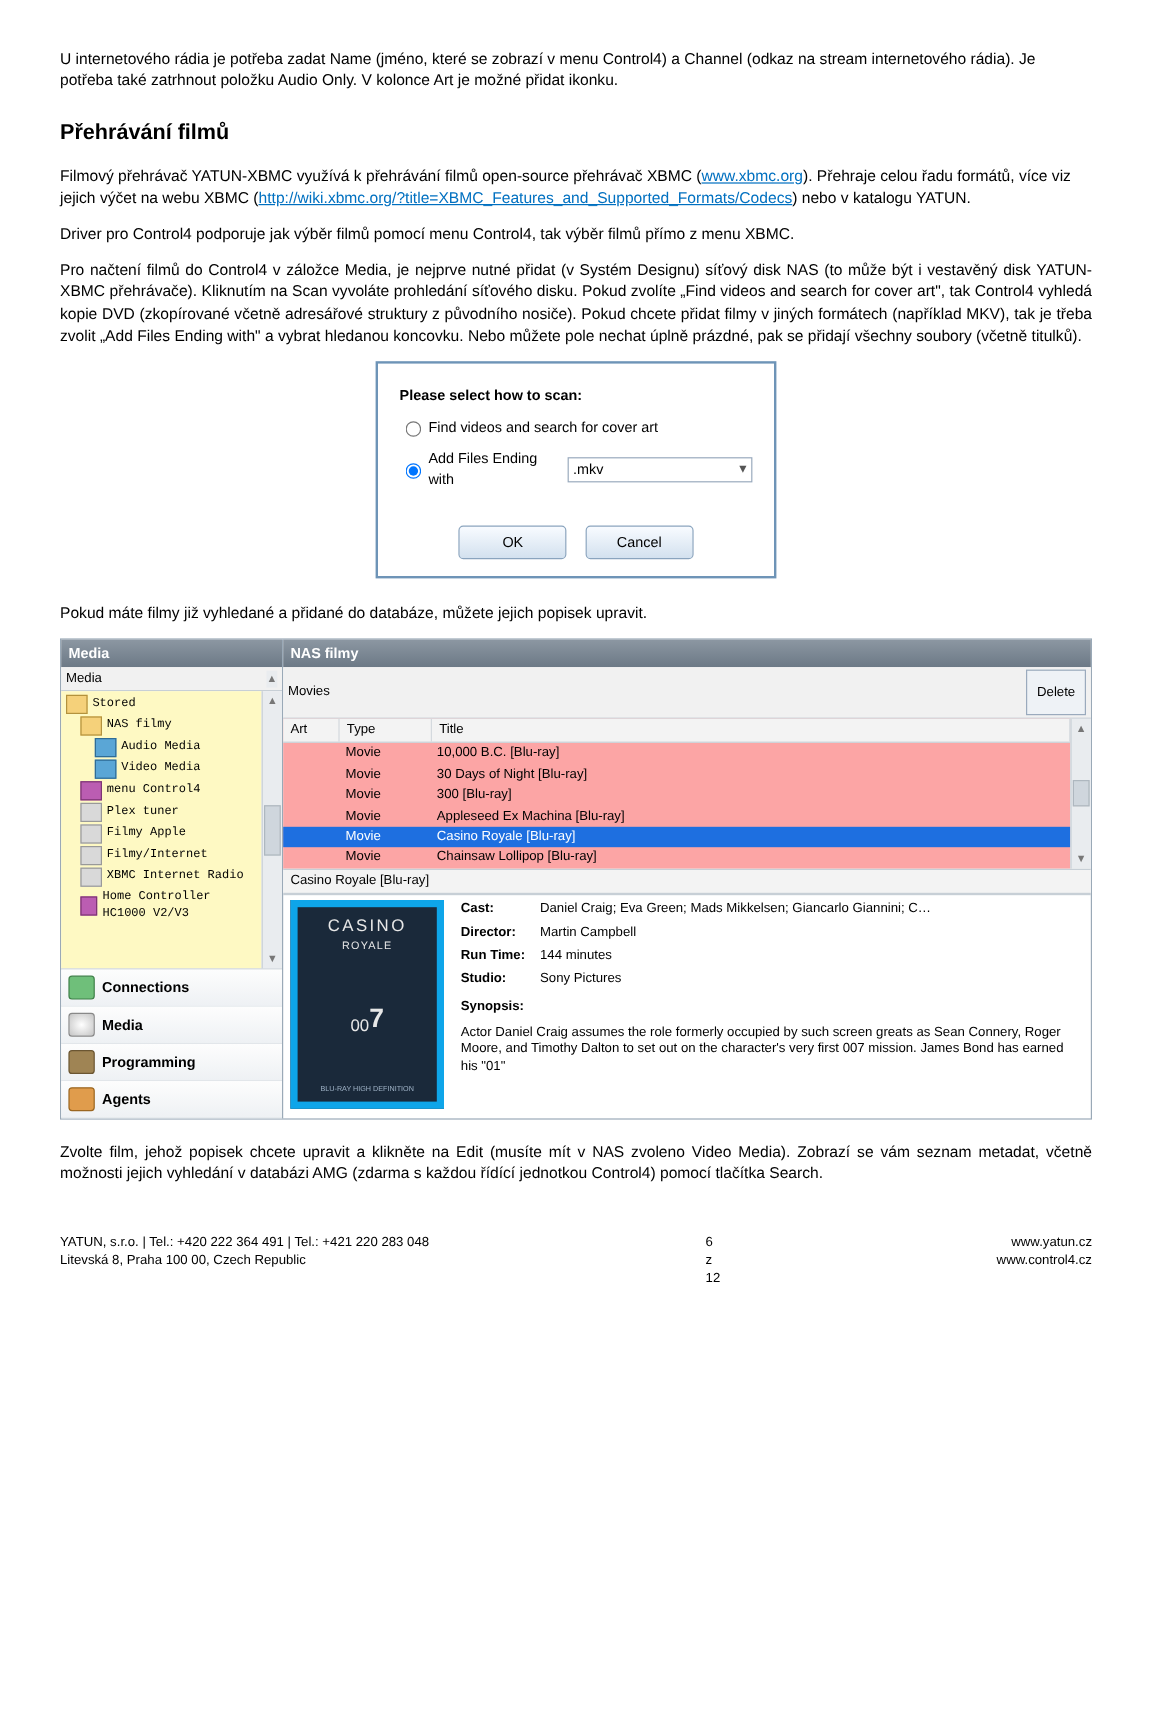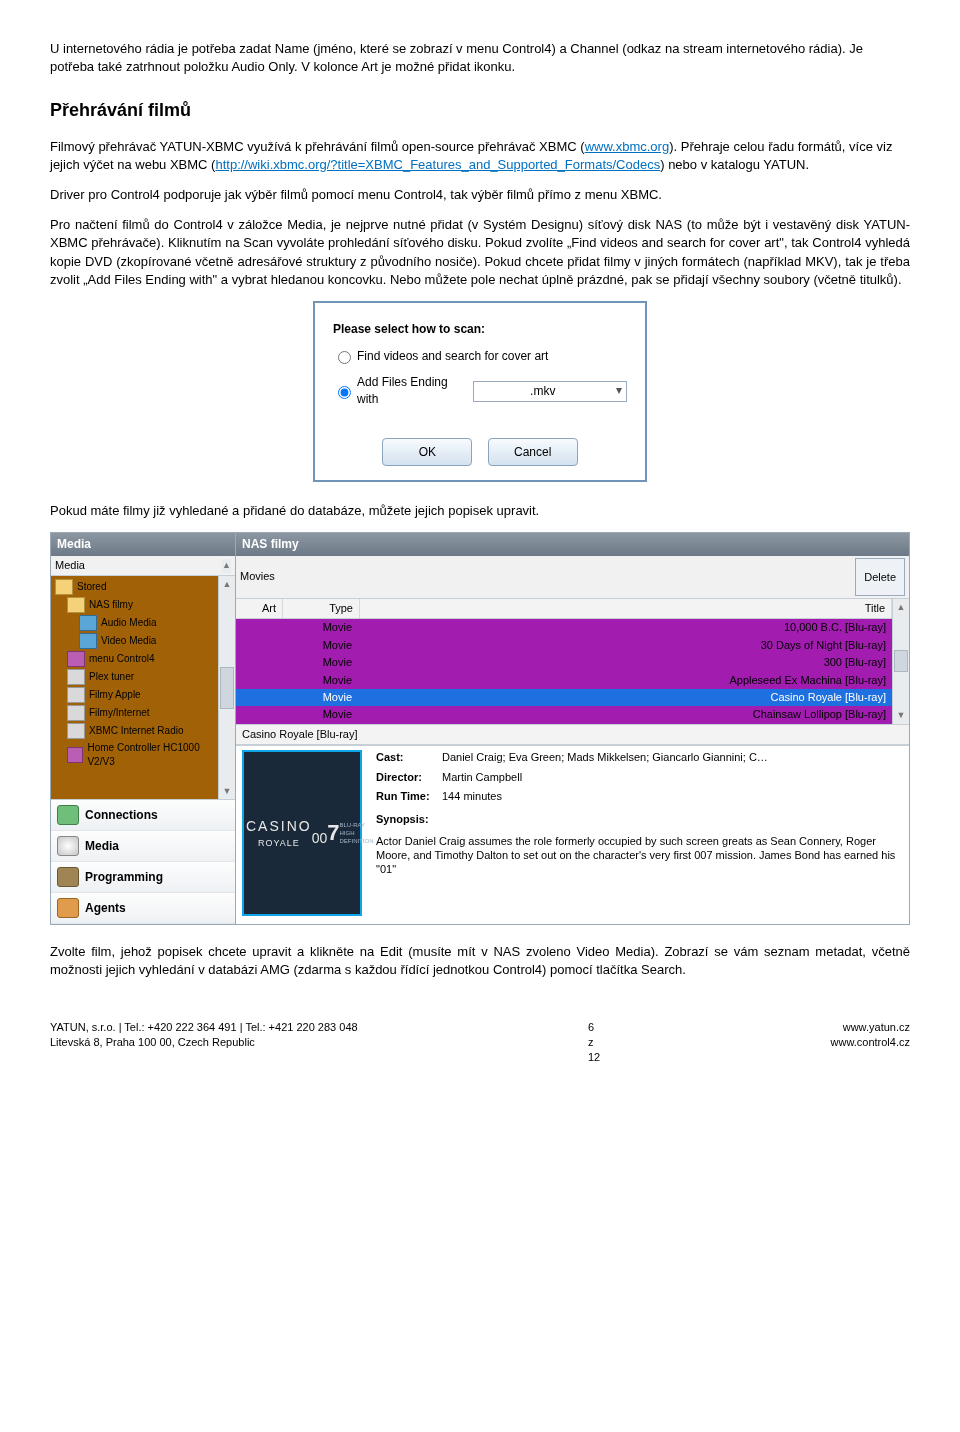--- a/index.html
+++ b/index.html
@@ -50,21 +50,20 @@
   .dialog .body { padding: 18px 18px 8px 18px; }
   .dialog .radio-row { margin: 10px 0; display: flex; align-items: center; }
   .dialog .radio-row input[type=radio] { margin-right: 6px; }
   .dialog .combo {
     margin-left: 8px;
     border: 1px solid #9aaabd;
     background: #fff;
     width: 140px;
     padding: 1px 18px 1px 4px;
     position: relative;
-    text-align: center;
   }
   .dialog .combo::after {
     content: "▾";
     position: absolute; right: 4px; top: 0; color: #555;
   }
   .dialog .btns {
     padding: 12px 14px 14px 14px;
     text-align: center;
   }
   .dialog button.dlg {
@@ -100,36 +99,35 @@
     display: flex;
     justify-content: space-between;
     align-items: center;
   }
   .btn-delete {
     border: 1px solid #9aaabd;
     background: #eef2f6;
     padding: 12px 8px;
     font-size: 11px;
   }
-  .tree-body { padding: 2px 2px 2px 4px; background: #a16207; }
+  .tree-body { padding: 2px 2px 2px 4px; background: #fef9c3; font-family: Liberation Mono, monospace; }
   .tree-body .item { display: flex; align-items: center; padding: 1px 0; }
   .tree-body .item .ico { width: 16px; height: 14px; margin-right: 4px; display: inline-block; }
   .ico-folder { background: #f5d17a; border: 1px solid #b3923d; }
   .ico-blue   { background: #5aa6d6; border: 1px solid #2f6c96; }
   .ico-gear   { background: #bb5db2; border: 1px solid #7d3573; }
   .ico-file   { background: #d9d9d9; border: 1px solid #999; }
   .ico-cd     { background: radial-gradient(#fff, #c4c4c4); border: 1px solid #888; border-radius: 50%; }
   .ico-agent  { background: #e09c4c; border: 1px solid #9b6620; }
   .ico-prog   { background: #9f8454; border: 1px solid #6b5632; }
   .ico-sd     { background: #94b6d9; border: 1px solid #5b7da0; }
   .tree-body .sp { font-size: 10px; }
 
   .grid {
-    background: #a21caf;
-    text-align: right;
+    background: #fca5a5;
   }
   .grid .ghead {
     display: flex;
     background: #f3f3f3;
     border-bottom: 1px solid #c7cfd6;
   }
   .grid .ghead div { padding: 2px 6px; border-right: 1px solid #d4d9de; }
   .c-art { width: 34px; }
   .c-type { width: 64px; }
   .c-title { flex: 1; }
@@ -143,24 +141,24 @@
 
   .details {
     border-top: 1px solid #c7cfd6;
     padding: 4px 6px 8px 6px;
     display: flex;
   }
   .details .cover {
     width: 112px; height: 150px;
     background: #1a293a;
     margin-right: 14px;
-    border: 2px solid #0ea5e9;
+    border: 6px solid #0ea5e9;
     color: #e7e7e7;
     font-size: 8px;
-    display: flex; 
+    display: flex; flex-direction: column;
     align-items: center; justify-content: space-between;
     padding: 6px 2px;
   }
   .cover .big { font-size: 14px; letter-spacing: 2px; }
   .cover .seven { font-size: 22px; font-weight: bold; }
   .details-table { flex: 1; }
   .details-table .kv { display: flex; margin-bottom: 4px; }
   .details-table .kv .k { width: 66px; font-weight: bold; }
   .details-table .synopsis { margin-top: 6px; line-height: 1.3; }
   .details-title {
@@ -398,20 +396,24 @@
             <div>Daniel Craig; Eva Green; Mads Mikkelsen; Giancarlo Giannini; C…</div>
           </div>
         <div class="kv">
             <div class="k">Director:</div>
             <div>Martin Campbell</div>
           </div>
         <div class="kv">
             <div class="k">Run Time:</div>
             <div>144 minutes</div>
           </div>
+        <div class="kv">
+            <div class="k">Studio:</div>
+            <div>Sony Pictures</div>
+          </div>
         <div style="margin-top:8px"><span style="font-weight:bold">Synopsis:</span></div>
         <div class="synopsis">Actor Daniel Craig assumes the role formerly occupied by such screen greats as Sean Connery, Roger Moore, and Timothy Dalton to set out on the character's very first 007 mission. James Bond has earned his "01"</div>
       </div>
     </div>
   </div>
 </div>
 
 <p style="text-align:justify">Zvolte film, jehož popisek chcete upravit a klikněte na Edit (musíte mít v NAS zvoleno Video Media). Zobrazí se vám seznam metadat, včetně možnosti jejich vyhledání v databázi AMG (zdarma s každou řídící jednotkou Control4) pomocí tlačítka Search.</p>
 
 <div class="footer">

